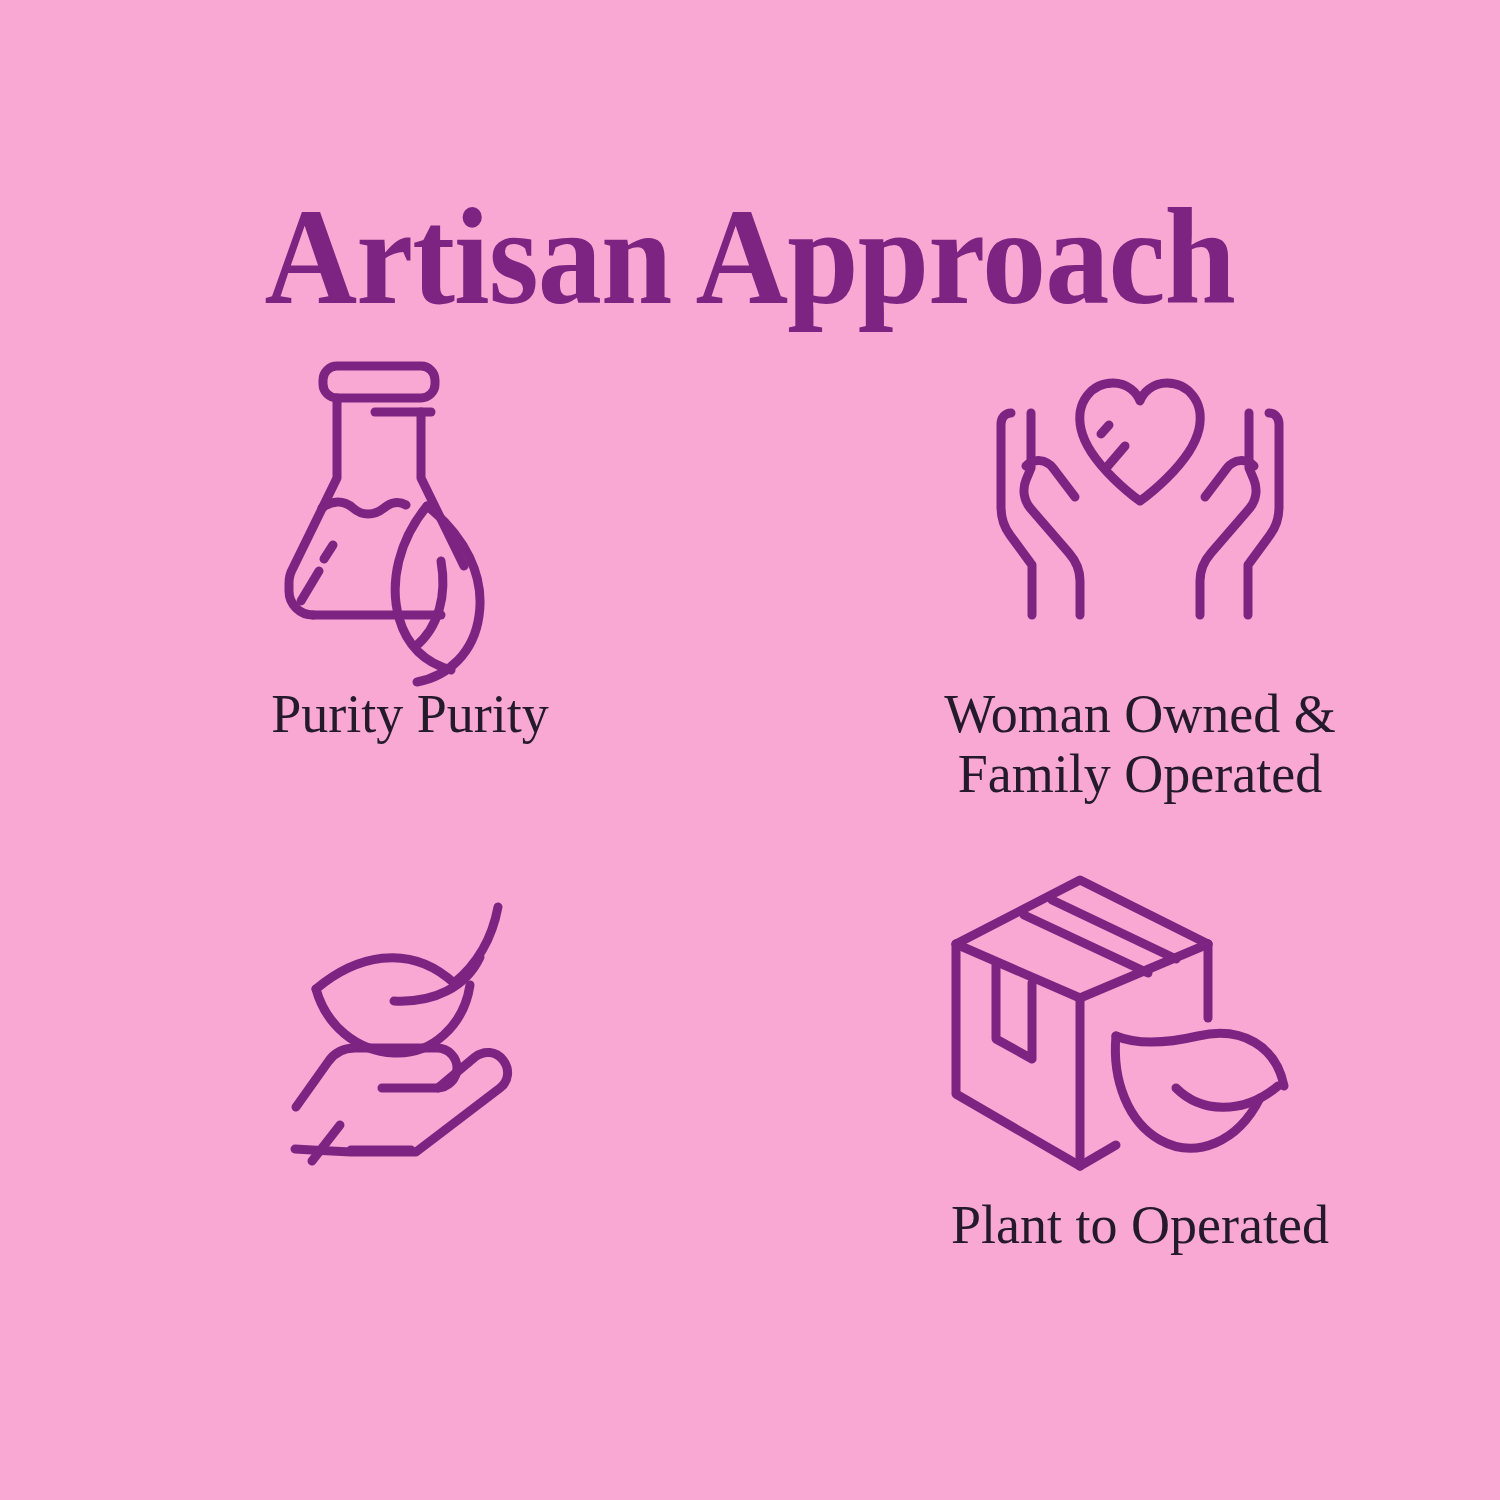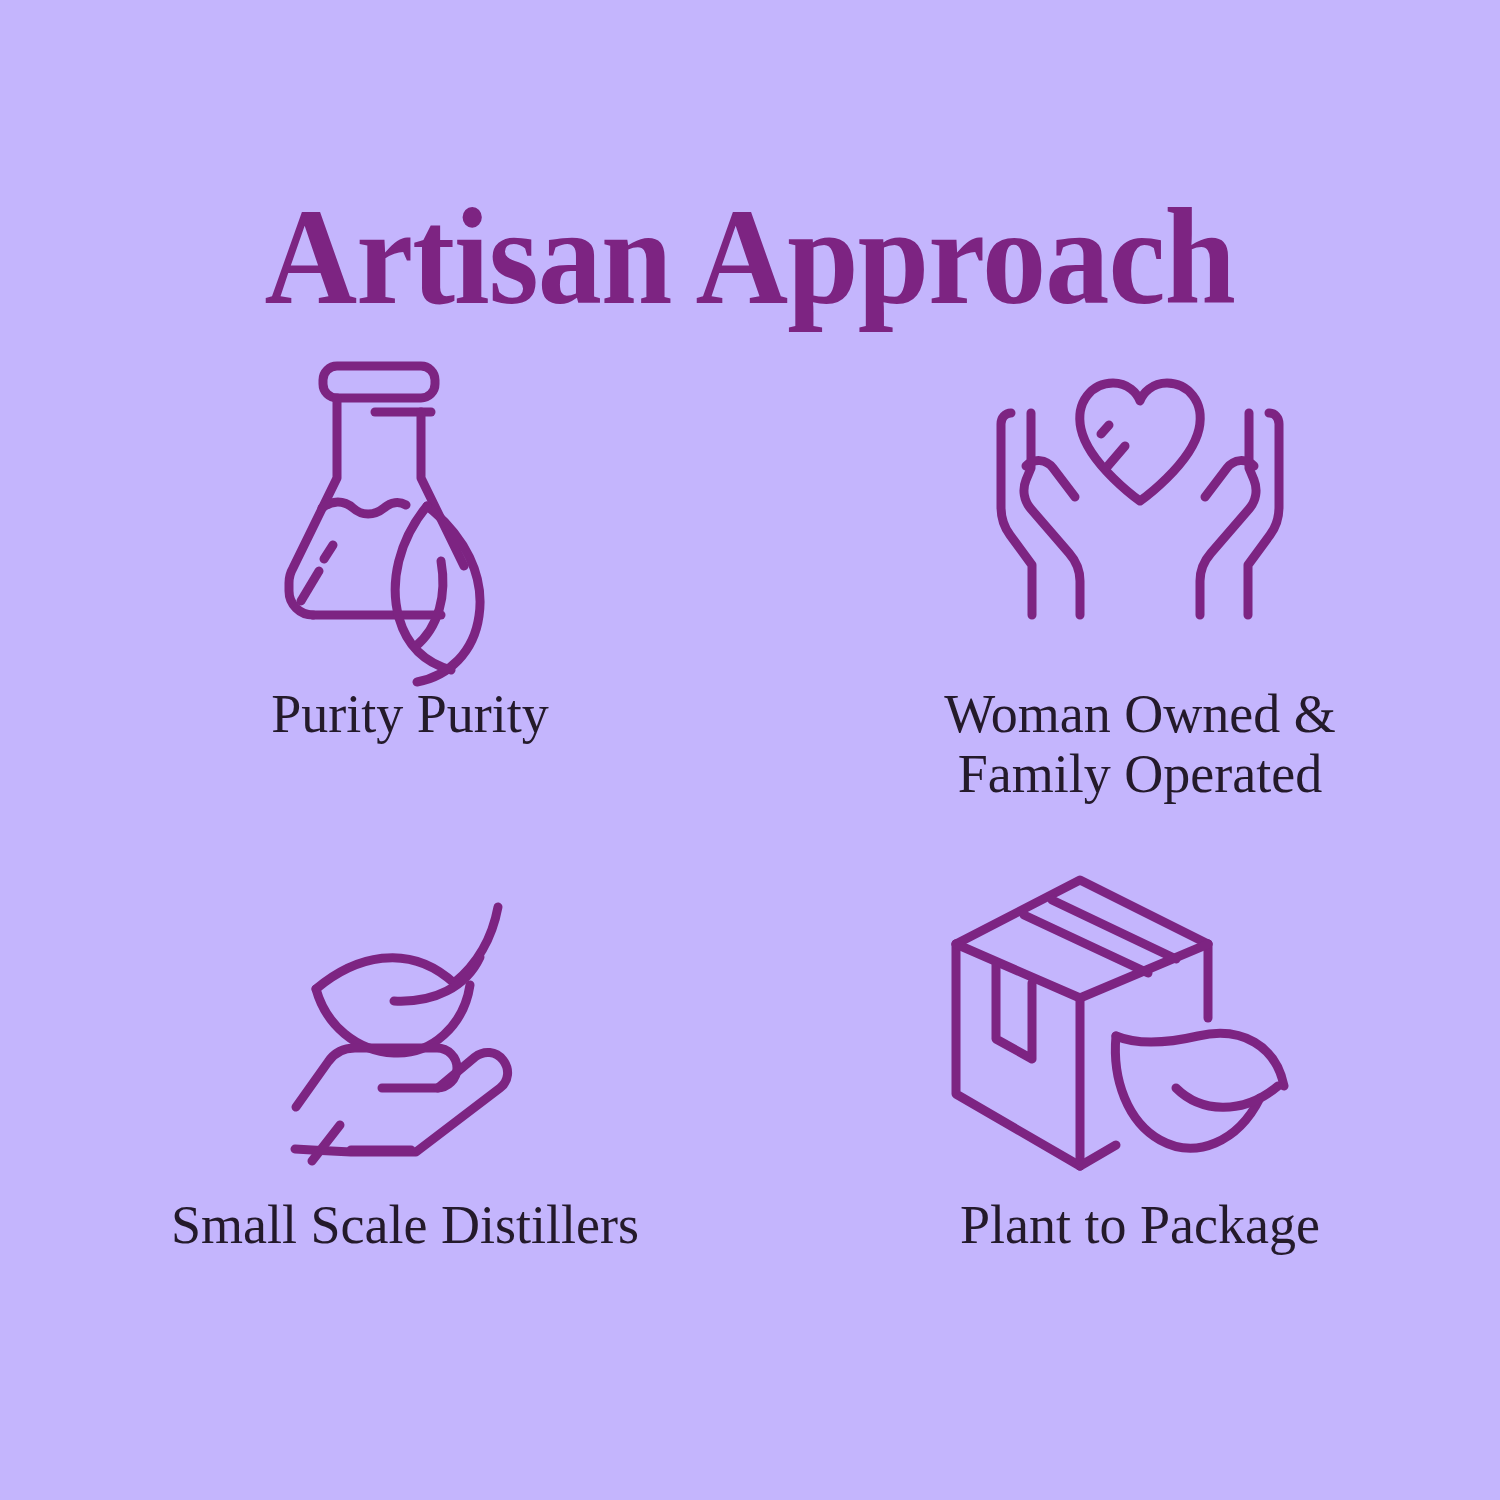--- a/index.html
+++ b/index.html
@@ -11,21 +11,21 @@
     height: 1500px;
     background: #f8f7f6;
     font-family: "Liberation Serif", "DejaVu Serif", serif;
     overflow: hidden;
   }
 
   .page {
     position: relative;
     width: 1500px;
     height: 1500px;
-    background: #c4b5fd;
+    background: #f9a8d4;
     box-sizing: border-box;
   }
 
   
   .title-wrap {
     position: absolute;
     top: 96px;
     left: 0;
     width: 1500px;
     text-align: center;
@@ -182,21 +182,20 @@
           <path d="M114 108 c40 2 72 -14 86 -44"></path>
 
           <path d="M16 214 l32 -45 c6 -9 16 -14 27 -14 h82 c11 0 20 9 20 20 c0 11 -9 20 -20 20 h-55"></path>
 
           <path d="M158 195 l37 -31 c9 -7 21 -6 28 3 c7 9 6 21 -3 28 l-84 64 h-65 l-39 -2 -17 -1"></path>
 
           <path d="M60 232 l-28 36"></path>
           <path d="M71 257 h60"></path>
         </svg>
       </div>
-      <div class="caption">Small Scale Distillers</div>
     </div>
 
     <div class="cell cell-4">
       <div class="icon-box sm">
         <svg width="400" height="280" viewBox="0 0 400 280" fill="none" stroke="#7d2482" stroke-width="9" stroke-linecap="round" stroke-linejoin="round">
 
           <path d="M16 64 v150 l124 72"></path>
 
           <path d="M140 118 v168"></path>
           <path d="M140 286 l36 -21"></path>
@@ -210,17 +209,17 @@
           <path d="M112 20 L236 79"></path>
 
           <path d="M56 85 v74 l36 20 v-76"></path>
 
           <path d="M176 156 c24 10 56 6 82 0 c44 -10 78 10 86 50"></path>
           <path d="M176 156 c-4 44 12 86 44 104 c36 20 78 2 100 -42"></path>
 
           <path d="M236 208 c24 24 66 28 102 -2"></path>
         </svg>
       </div>
-      <div class="caption">Plant to Package</div>
+      <div class="caption">Plant to Operated</div>
     </div>
 
   </div>
 </div>
 
 </body></html>

